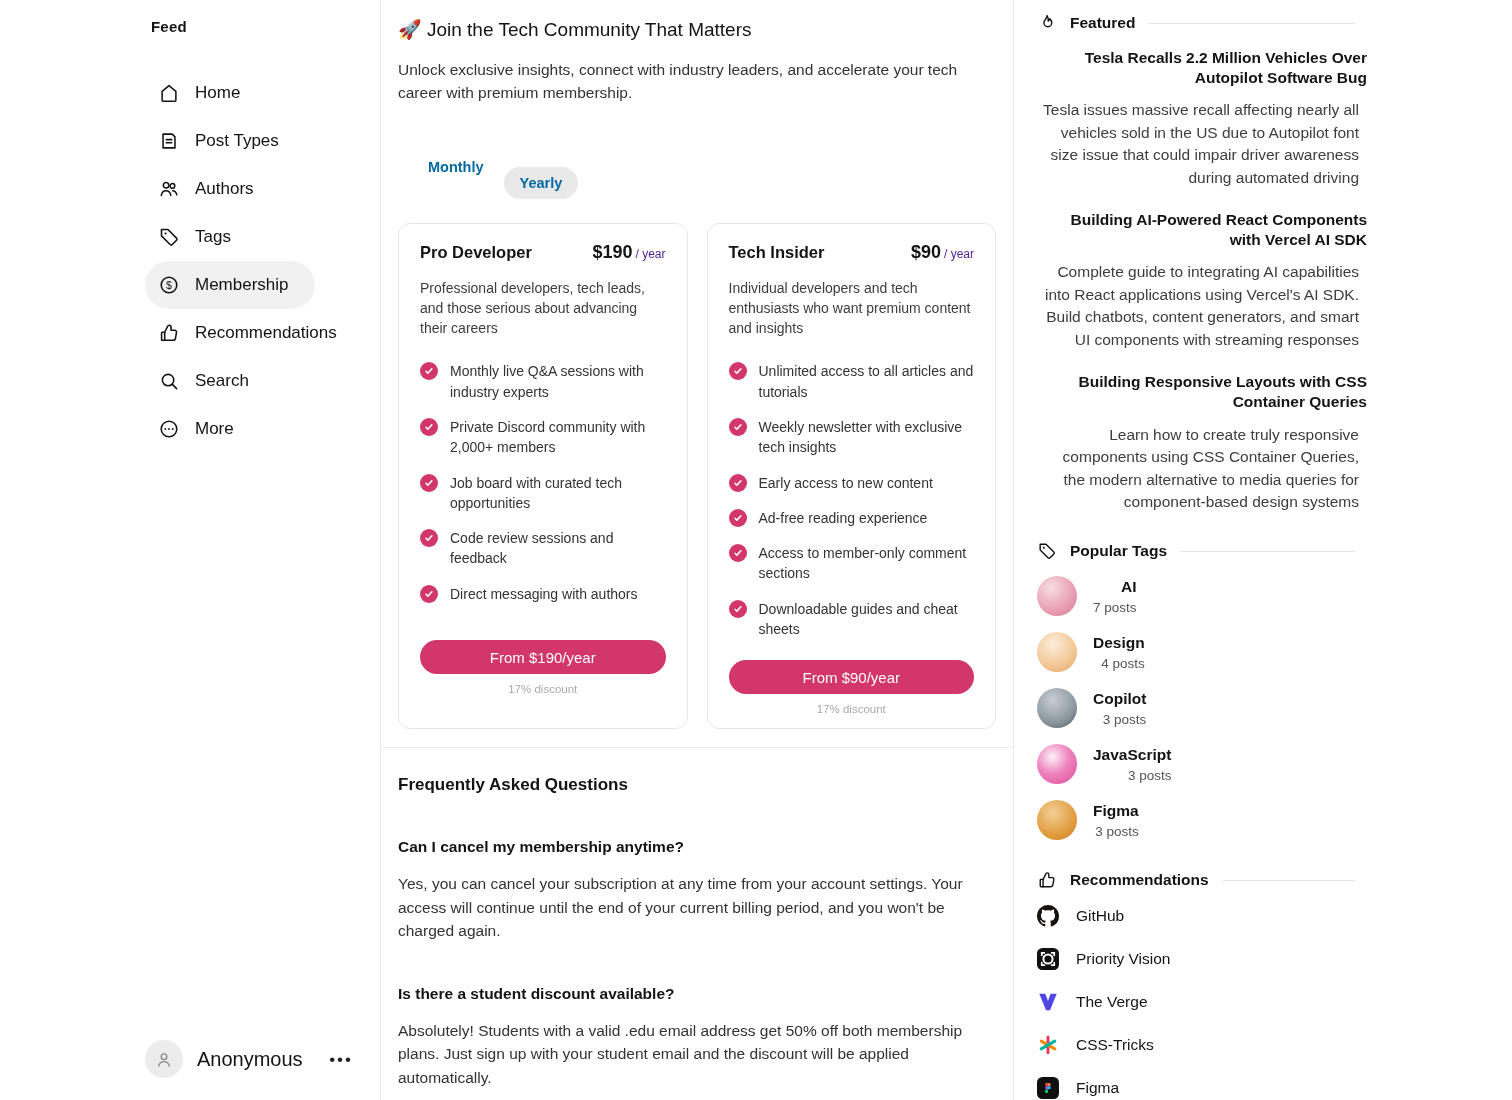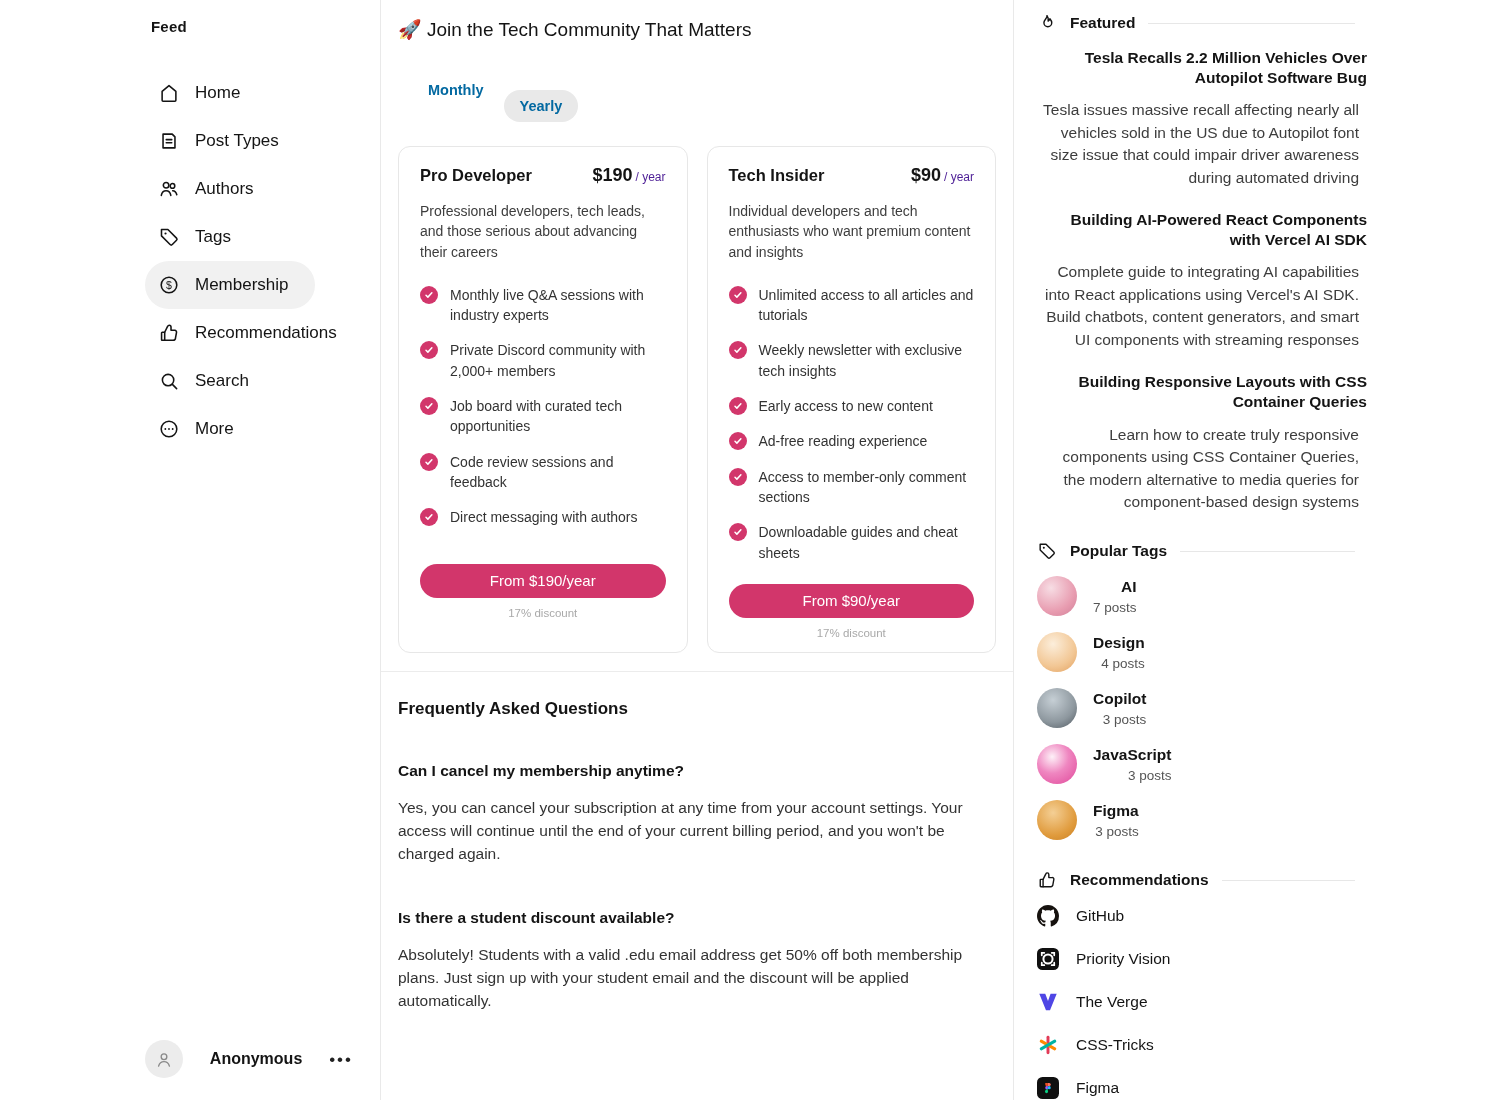--- a/index.html
+++ b/index.html
@@ -25,21 +25,21 @@
     padding:0 24px 0 13px; border-radius:24px; cursor:pointer;
     font-size:17px; color:#141414; width:fit-content; min-width:170px;
   }
   .nav-item.active { background:#f1f1f1; }
   .nav-icon { width:22px; height:22px; flex:0 0 22px; }
   .user-row { display:flex; align-items:center; gap:14px; width:208px; }
   .user-avatar {
     width:38px; height:38px; border-radius:50%; background:#ececec;
     display:flex; align-items:center; justify-content:center; color:#8a8a8a;
   }
-  .user-name { flex:1; font-size:16px; font-weight:700;text-align:center; }
+  .user-name { flex:1; font-size:20px; font-weight:400; }
   .user-menu { font-size:17px; letter-spacing:2px; color:#222; cursor:pointer; line-height:1; }
 
   
   .main {
     flex:0 0 634px; width:634px;
     border-left:1px solid #e9e9e9; border-right:1px solid #e9e9e9;
     padding:18px 17px 0;
   }
   .page-title { font-size:19px; font-weight:400; margin-bottom:17px; }
   .page-subtitle { font-size:15.5px; line-height:1.5; color:#333; max-width:585px; margin-bottom:30px; }
@@ -193,20 +193,21 @@
             <path d="M5.5 20.5c1-3.6 3.5-5.4 6.5-5.4s5.5 1.8 6.5 5.4"></path>
           </svg>
       </span>
       <span class="user-name">Anonymous</span>
       <span class="user-menu">•••</span>
     </div>
   </aside>
 
   <main class="main">
     <h1 class="page-title"><span>🚀</span> <span>Join the Tech Community That Matters</span></h1>
+    <p class="page-subtitle">Unlock exclusive insights, connect with industry leaders, and accelerate your tech career with premium membership.</p>
 
     <div class="toggle-row">
       <span class="toggle-option">Monthly</span>
       <span class="toggle-option selected">Yearly</span>
     </div>
 
     <div class="plans">
 
       <section class="plan-card">
         <div class="plan-head">

